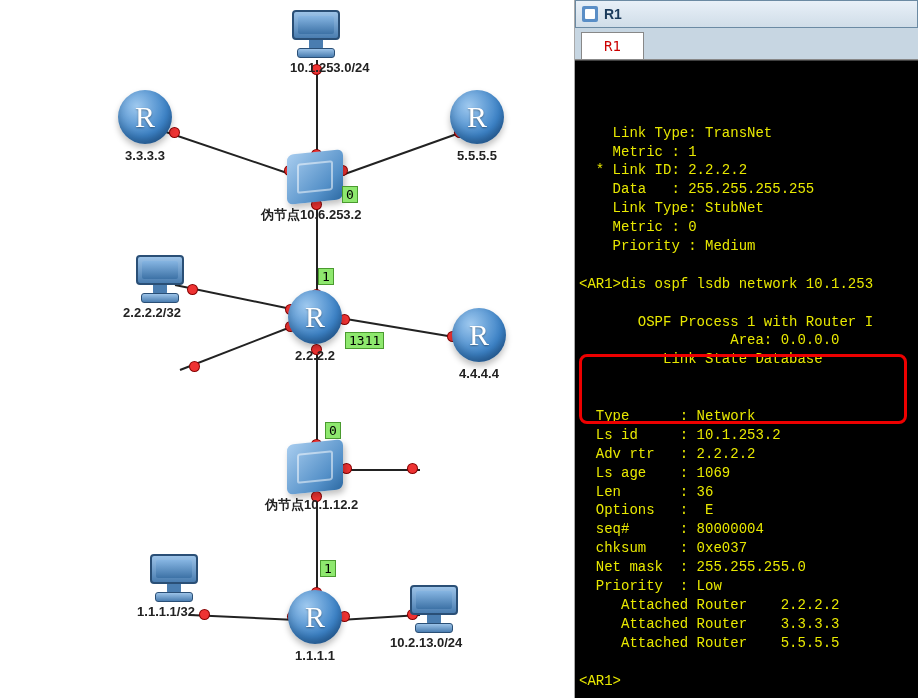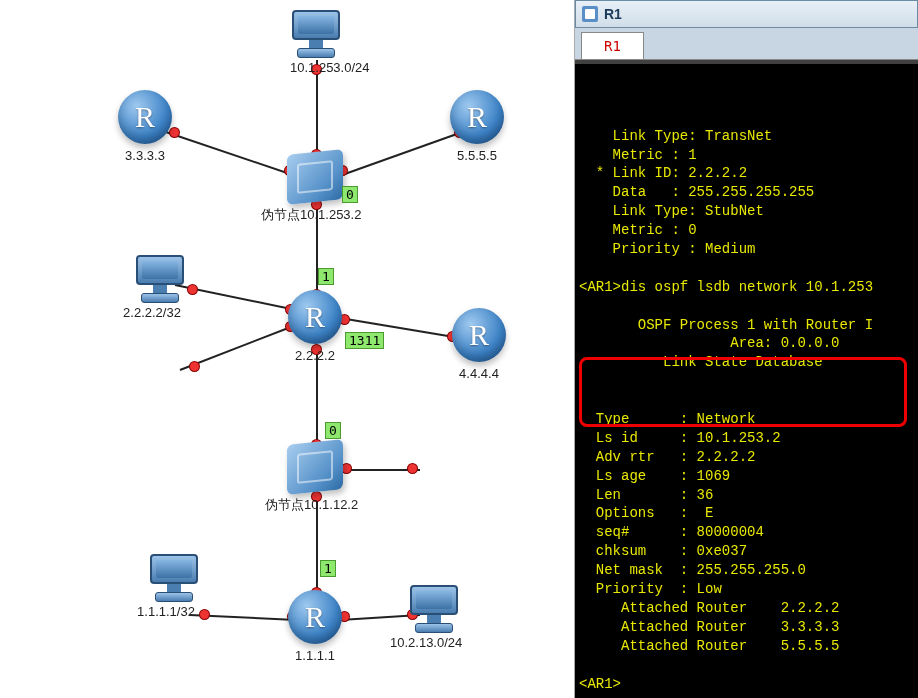--- a/index.html
+++ b/index.html
@@ -65,37 +65,37 @@
     flex:1;
     background:#000;
     color:#e8e800;
     font-family: "Courier New", monospace;
     font-size: 14px;
     line-height: 1.35;
     padding: 6px 4px;
     white-space: pre;
     overflow:hidden;
     position:relative;
-    border-top:4px solid #404040;
+    border-top:1px solid #404040;
   }
   .terminal .hl-box {
     border: 3px solid #e00;
     border-radius: 8px;
     position: absolute;
     left: 4px;
     top: 293px;
     width: 328px;
     height: 70px;
     pointer-events:none;
   }
   .terminal .line { display:block; }
 
   
   .node { position:absolute; text-align:center; font-size:13px; color:#222; }
-  .label { margin-top:4px; white-space:nowrap; }
+  .label { margin-top:4px; white-space:nowrap;font-weight:bold; }
   .router {
     width:54px; height:54px; border-radius:50%;
     background: radial-gradient(circle at 35% 30%, #9fc9ef 0%, #3c82c6 60%, #1a4f8a 100%);
     display:flex; align-items:center; justify-content:center;
     color:#fff; font-family: Georgia, serif; font-size:30px; font-weight:500;
     text-shadow:0 1px 2px rgba(0,0,0,.4);
     box-shadow: 0 4px 6px rgba(0,0,0,.25), inset 0 -6px 10px rgba(0,0,0,.2);
   }
   .pc {
     width:52px; height:46px; position:relative;
@@ -211,21 +211,21 @@
 
   <div class="node" style="left:450px; top:90px">
     <div class="router">
         <span>R</span>
       </div>
     <div class="label">5.5.5.5</div>
   </div>
 
   <div class="node" style="left:287px; top:152px">
     <div class="switch"></div>
-    <div class="label" style="margin-left:-26px">伪节点10.1.253.2</div>
+    <div class="label" style="margin-left:-26px">伪节点10.6.253.2</div>
   </div>
 
   <div class="node" style="left:288px; top:290px">
     <div class="router">
         <span>R</span>
       </div>
     <div class="label">2.2.2.2</div>
   </div>
 
   <div class="node" style="left:452px; top:308px">

